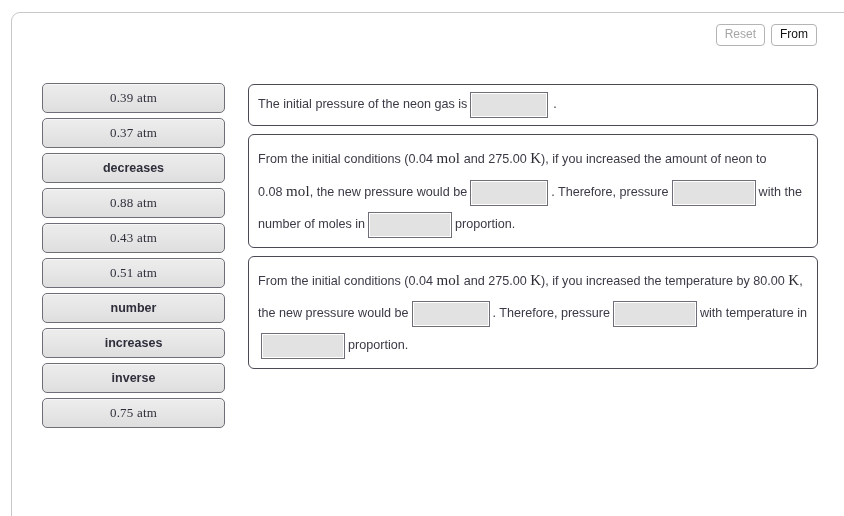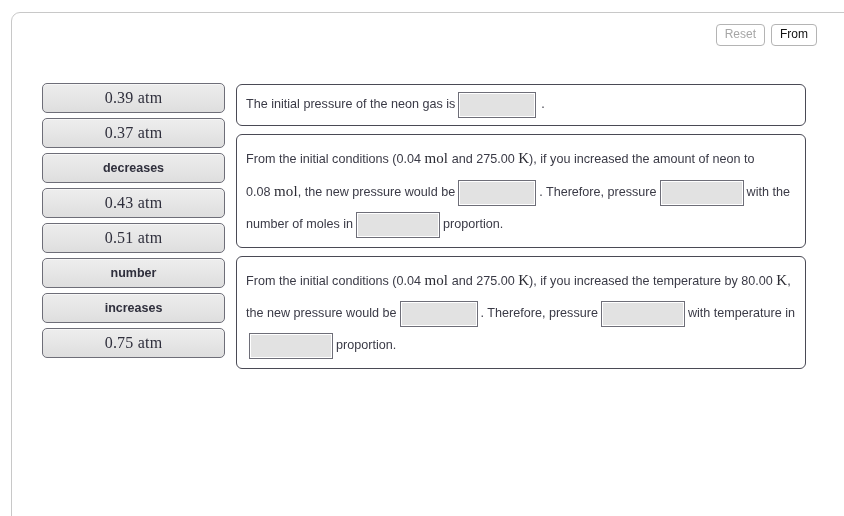--- a/index.html
+++ b/index.html
@@ -92,29 +92,29 @@
   }
   .tile-label {
     font-family: "Liberation Sans", sans-serif;
     font-size: 12.5px;
     font-weight: bold;
     line-height: 14px;
     white-space: nowrap;
   }
   .tile-label.numeric {
     font-family: "Liberation Serif", serif;
-    font-size: 16px;
+    font-size: 13px;
     font-weight: normal;
     letter-spacing: 0.2px;
   }
 
   
   #statement-column {
     position: absolute;
-    left: 236px;
+    left: 248px;
     top: 84px;
     width: 570px;
   }
   .statement-panel {
     border: 1px solid #4a4a55;
     border-radius: 6px;
     background: #ffffff;
     box-sizing: border-box;
     padding: 7px 9px 7px 9px;
     margin-bottom: 8px;
@@ -171,30 +171,36 @@
     <div class="tile">
       <span class="tile-label numeric">0.39 atm</span>
     </div>
     <div class="tile">
       <span class="tile-label numeric">0.37 atm</span>
     </div>
     <div class="tile">
       <span class="tile-label">decreases</span>
     </div>
     <div class="tile">
+      <span class="tile-label numeric">0.88 atm</span>
+    </div>
+    <div class="tile">
       <span class="tile-label numeric">0.43 atm</span>
     </div>
     <div class="tile">
       <span class="tile-label numeric">0.51 atm</span>
     </div>
     <div class="tile">
       <span class="tile-label">number</span>
     </div>
     <div class="tile">
       <span class="tile-label">increases</span>
+    </div>
+    <div class="tile">
+      <span class="tile-label">inverse</span>
     </div>
     <div class="tile">
       <span class="tile-label numeric">0.75 atm</span>
     </div>
 
   </div>
 
   <div id="statement-column">
 
     <div class="statement-panel single-line">

